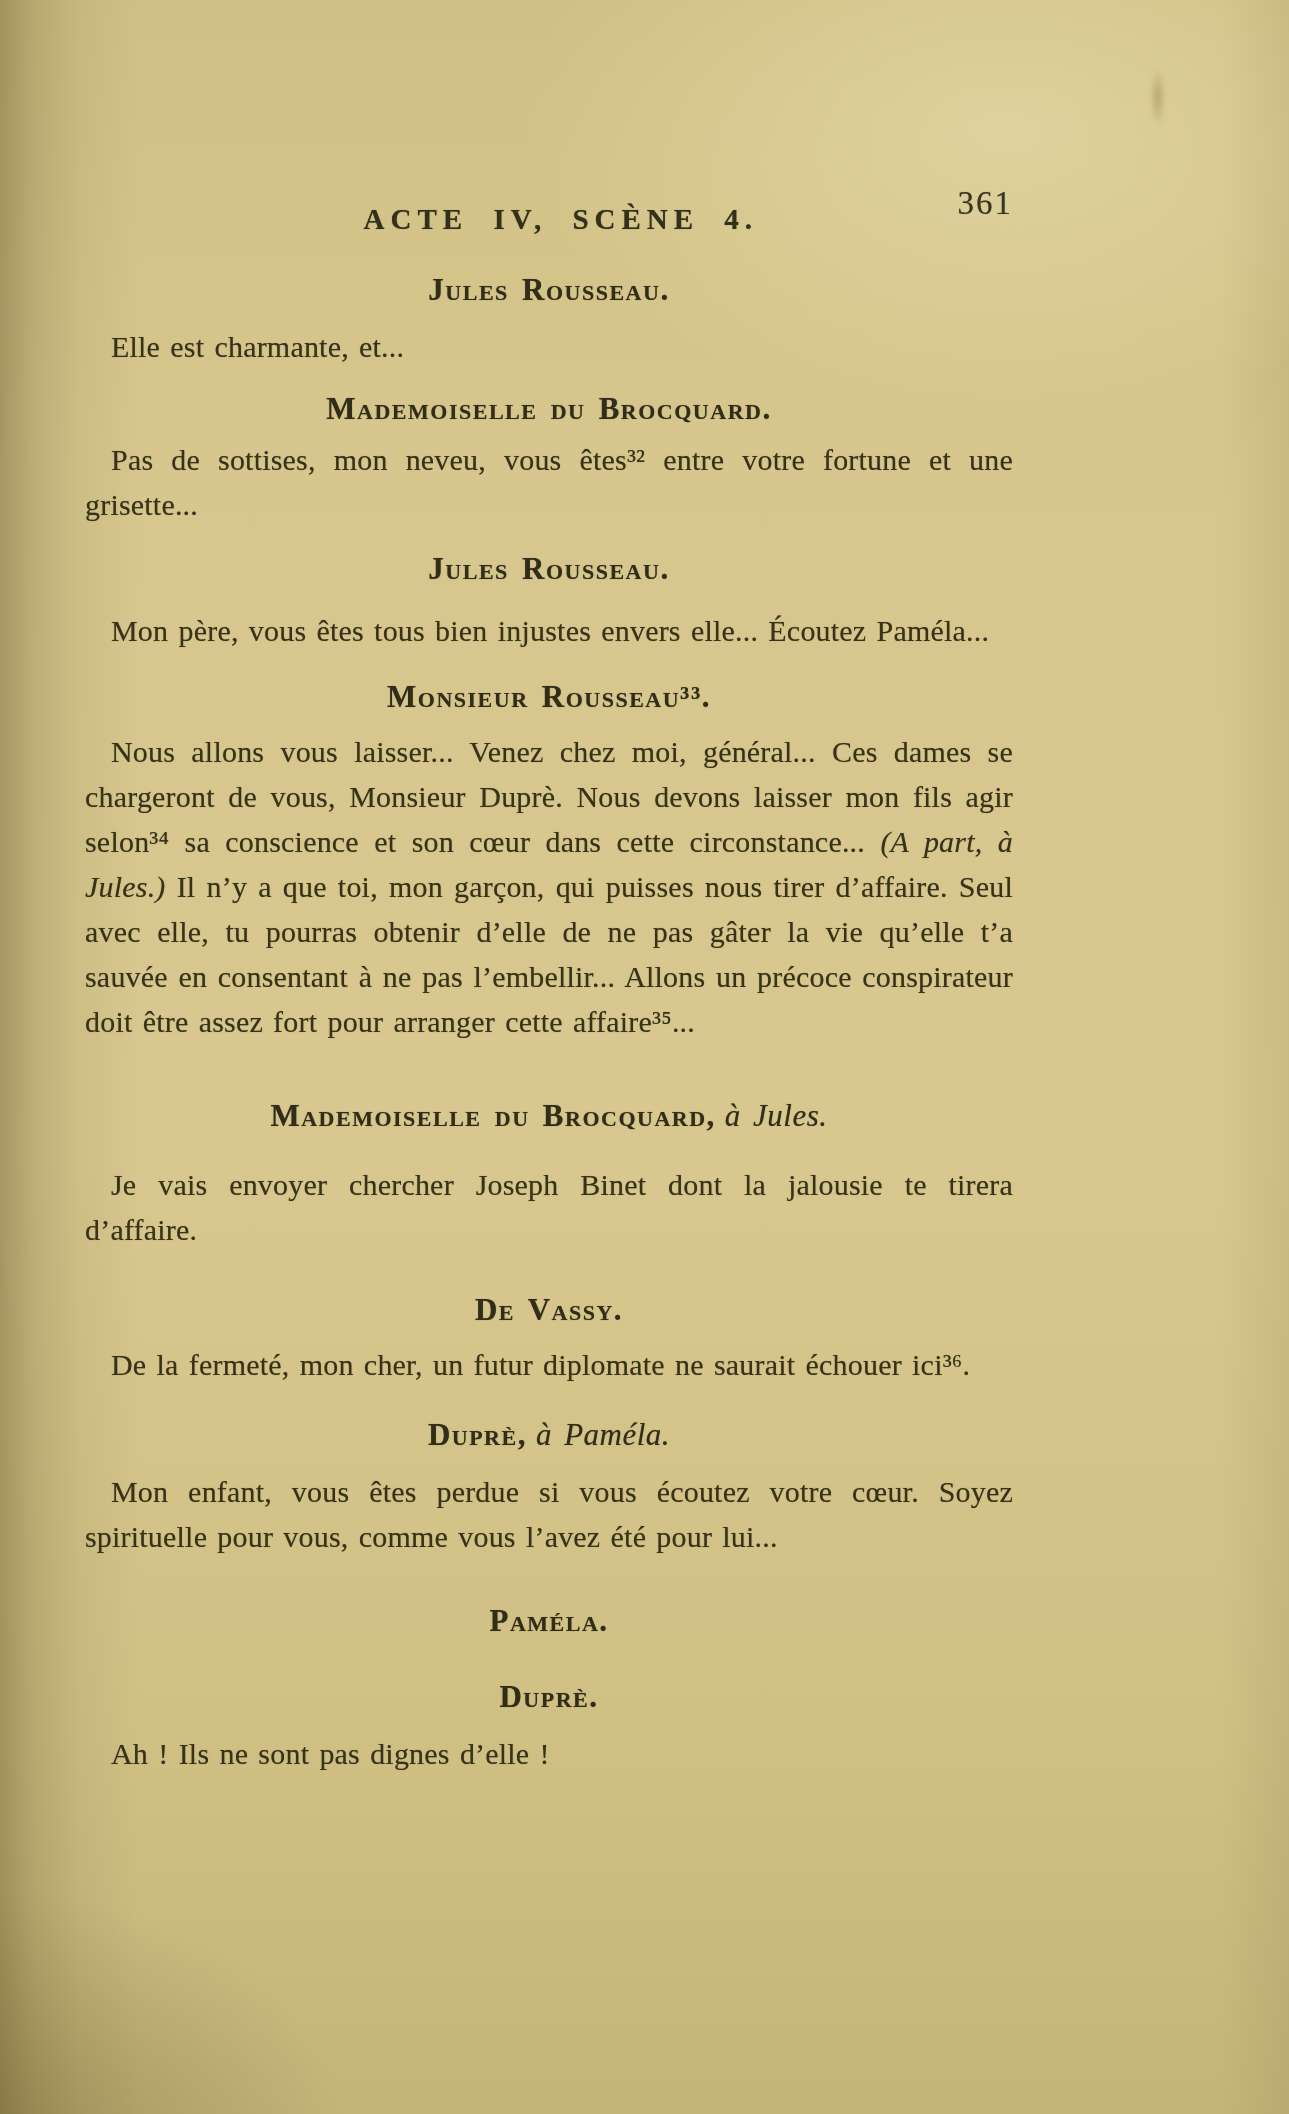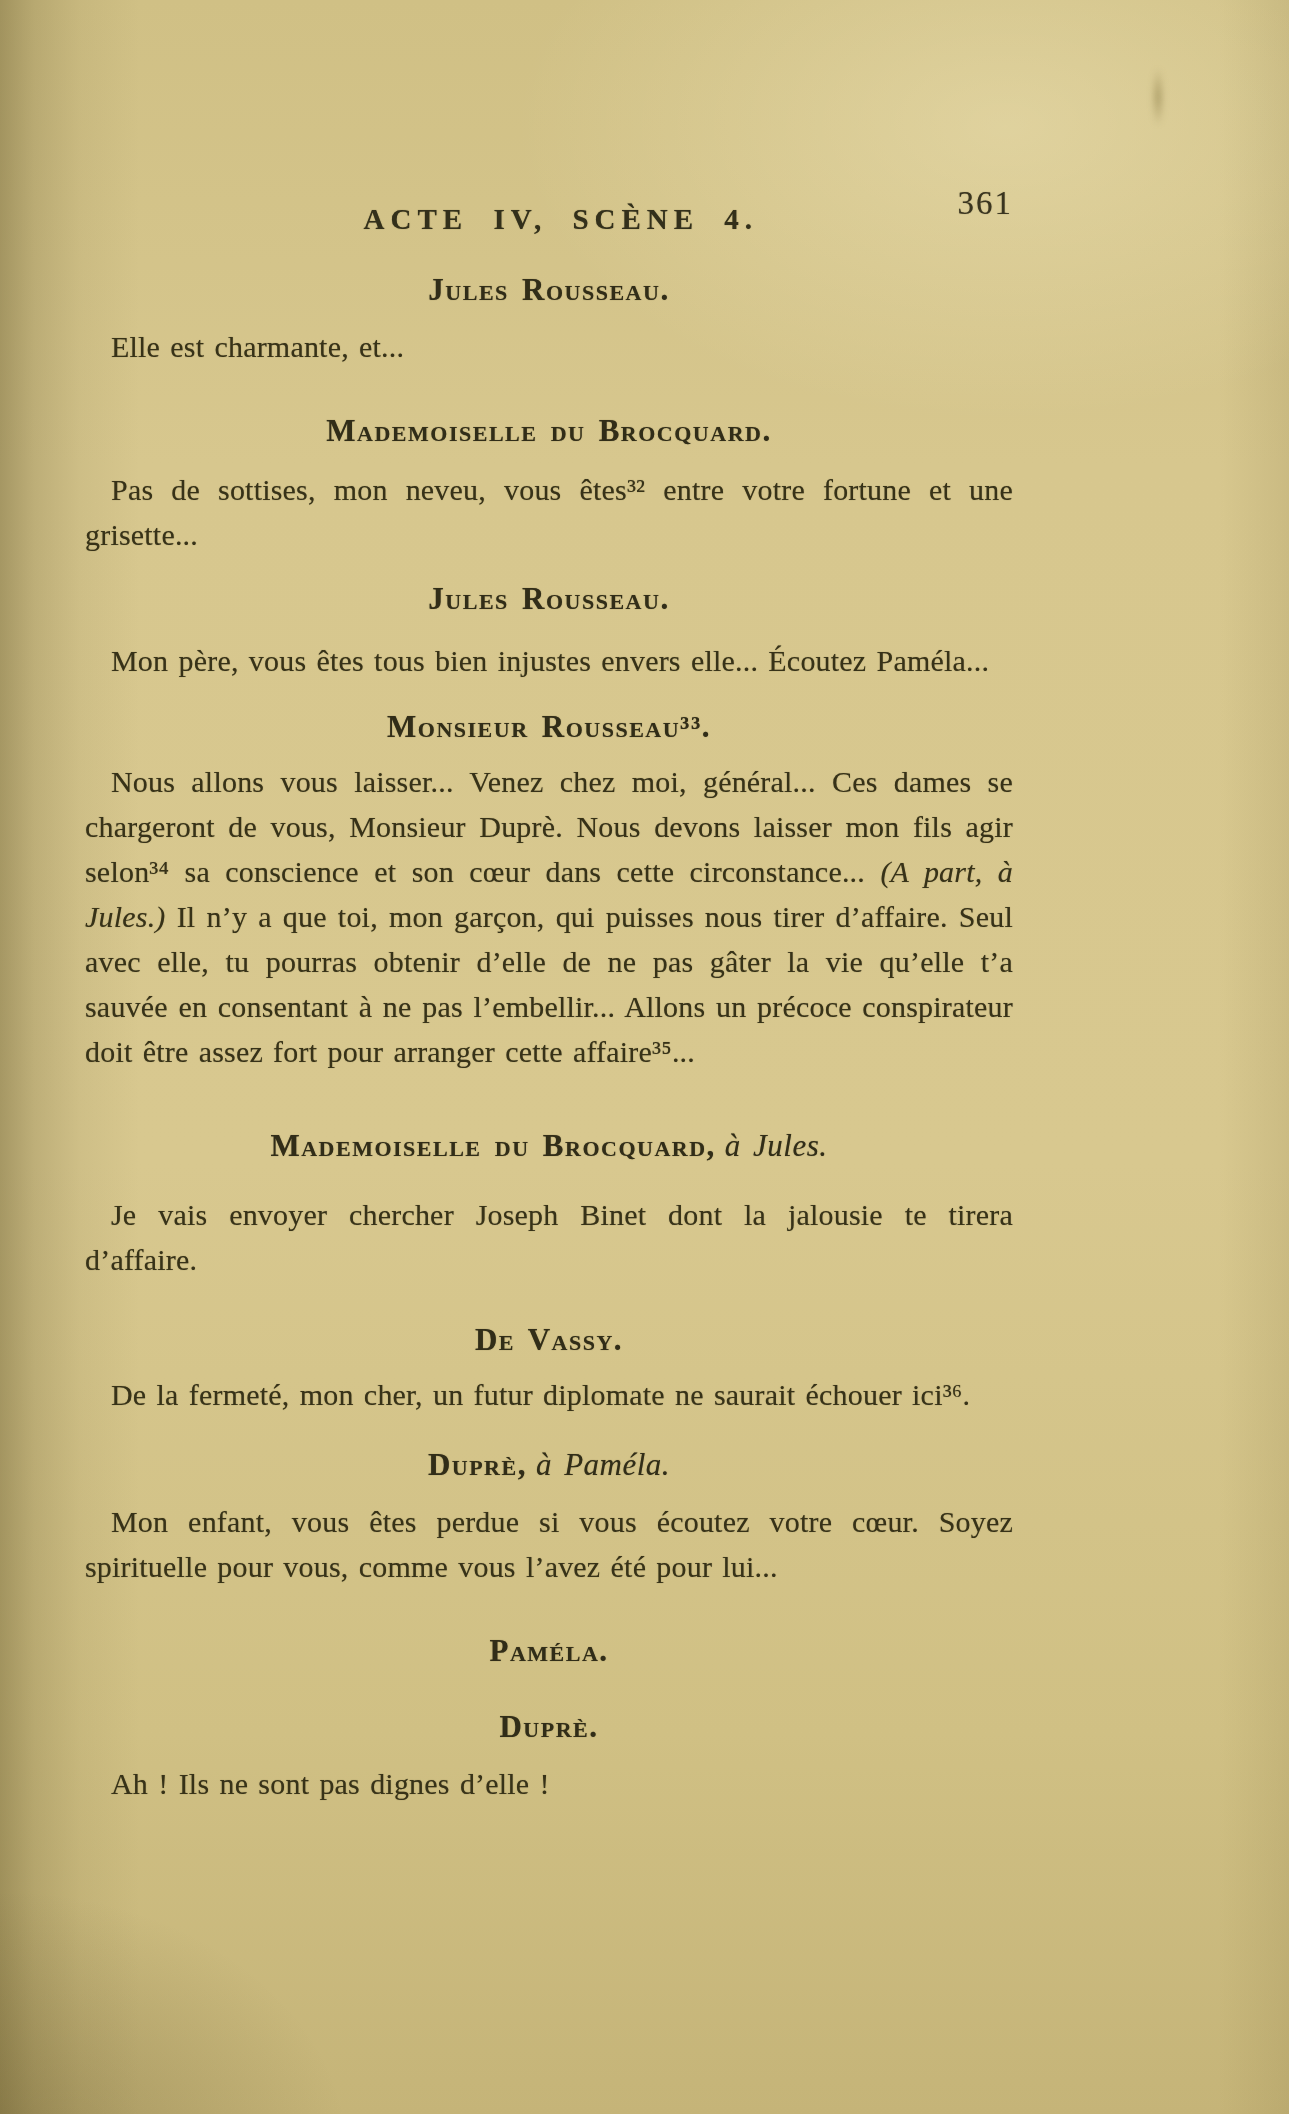--- a/index.html
+++ b/index.html
@@ -95,21 +95,21 @@
     text-indent: 26px;
     word-spacing: 2.5px;
     letter-spacing: 0.2px;
     color: #373218;
     text-shadow: 0 0 1px rgba(50,44,18,0.45);
   }
   .speech .stage { font-style: italic; }
 
   
   .s0 .speaker { margin-top: 40px; }  .s0 .speech { margin-top: 14px; }
-  .s1 .speaker { margin-top: 42px; }  .s1 .speech { margin-top: 16px; }
+  .s1 .speaker { margin-top: 20px; }  .s1 .speech { margin-top: 8px; }
   .s2 .speaker { margin-top: 22px; }  .s2 .speech { margin-top: 19px; }
   .s3 .speaker { margin-top: 24px; }  .s3 .speech { margin-top: 12px; }
   .s4 .speaker { margin-top: 52px; }  .s4 .speech { margin-top: 26px; }
   .s5 .speaker { margin-top: 38px; }  .s5 .speech { margin-top: 12px; }
   .s6 .speaker { margin-top: 28px; }  .s6 .speech { margin-top: 14px; }
   .s7 .speaker { margin-top: 42px; }  .s7 .speech { margin-top: 8px; }
   .s8 .speaker { margin-top: 36px; }  .s8 .speech { margin-top: 14px; }
 </style>
 </head>
 <body>

